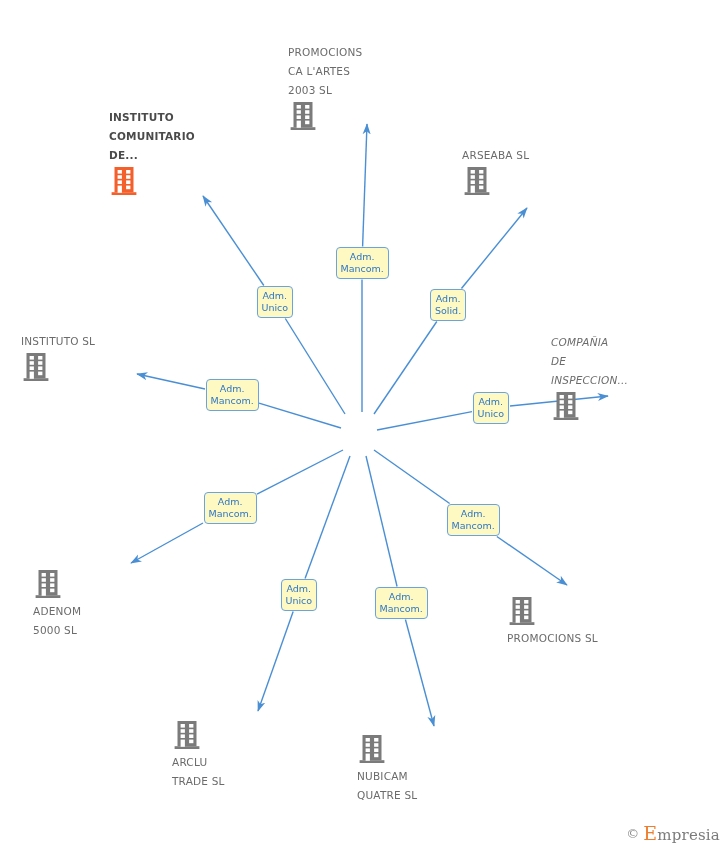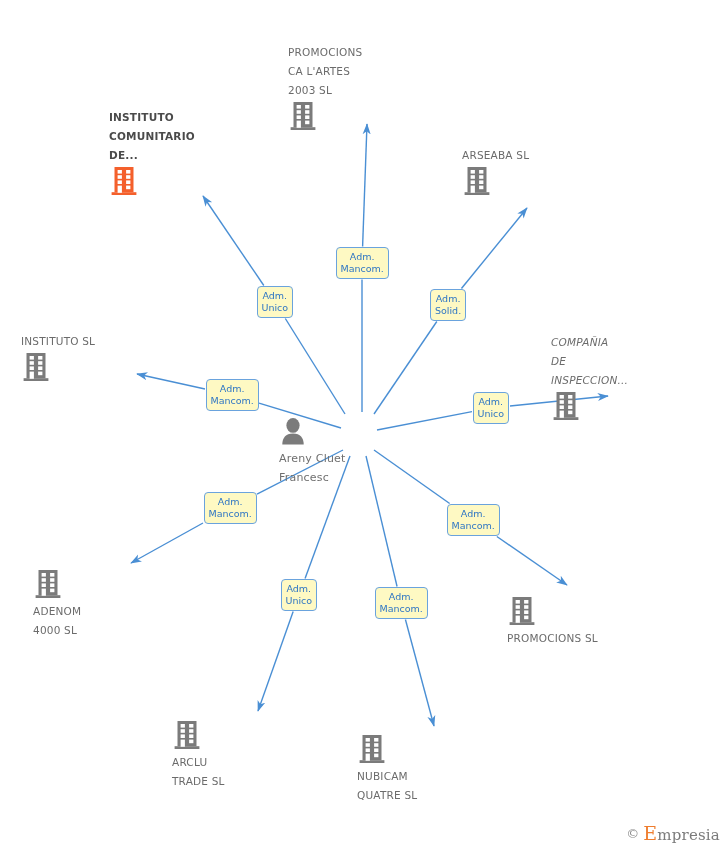--- a/index.html
+++ b/index.html
@@ -219,21 +219,21 @@
             </g>
             <rect x="8.6" y="5" width="4.3" height="3.6" fill="#ffffff"></rect>
             <rect x="17.1" y="5" width="4.3" height="3.6" fill="#ffffff"></rect>
             <rect x="8.6" y="10.2" width="4.3" height="3.6" fill="#ffffff"></rect>
             <rect x="17.1" y="10.2" width="4.3" height="3.6" fill="#ffffff"></rect>
             <rect x="8.6" y="15.4" width="4.3" height="3.6" fill="#ffffff"></rect>
             <rect x="17.1" y="15.4" width="4.3" height="3.6" fill="#ffffff"></rect>
             <rect x="8.6" y="20.6" width="4.3" height="7.2" fill="#ffffff"></rect>
             <rect x="17.1" y="20.6" width="4.3" height="3.6" fill="#ffffff"></rect>
           </svg></span><span class="caption">ADENOM
-4000 SL</span></div>
+5000 SL</span></div>
       <div class="node cap-bottom" style="left: 252px; top: 719px;"><span class="glyph"><svg width="30" height="32" viewBox="0 0 30 32">
             <g fill="#7b7b7b">
               <path d="M5.5 2 L24.5 2 L24.5 27.2 L5.5 27.2 Z"></path>
               <rect x="2.6" y="27.2" width="24.8" height="2.8"></rect>
             </g>
             <rect x="8.6" y="5" width="4.3" height="3.6" fill="#ffffff"></rect>
             <rect x="17.1" y="5" width="4.3" height="3.6" fill="#ffffff"></rect>
             <rect x="8.6" y="10.2" width="4.3" height="3.6" fill="#ffffff"></rect>
             <rect x="17.1" y="10.2" width="4.3" height="3.6" fill="#ffffff"></rect>
             <rect x="8.6" y="15.4" width="4.3" height="3.6" fill="#ffffff"></rect>
@@ -286,29 +286,19 @@
       <div class="edge-label" style="left: 203.5px; top: 492px;">Adm.
 Mancom.</div>
       <div class="edge-label" style="left: 280.5px; top: 579px;">Adm.
 Unico</div>
       <div class="edge-label" style="left: 374.5px; top: 587px;">Adm.
 Mancom.</div>
       <div class="edge-label" style="left: 446.5px; top: 504px;">Adm.
 Mancom.</div>
     </div>
 
-  <div class="node person-node cap-bottom" id="center-node" style="left: 359px; top: 417px;">
-    <span class="glyph">
-      <svg width="28" height="30" viewBox="0 0 28 30" xmlns="http://www.w3.org/2000/svg">
-        <ellipse cx="14" cy="8.4" rx="6.6" ry="7.4" fill="#7b7b7b"></ellipse>
-        <path d="M14 16.6 C6.6 16.6 3.3 21.2 3.3 27.6 L24.7 27.6 C24.7 21.2 21.4 16.6 14 16.6 Z" fill="#7b7b7b"></path>
-      </svg>
-    </span>
-    <span class="caption">Areny Cluet
-Francesc</span>
-  </div>
 
   <div id="watermark">
     <span class="copy">©</span>
     <span class="brand"><span class="cap">E</span><span>mpresia</span></span>
   </div>
 
 </div>
 
 </body></html>

